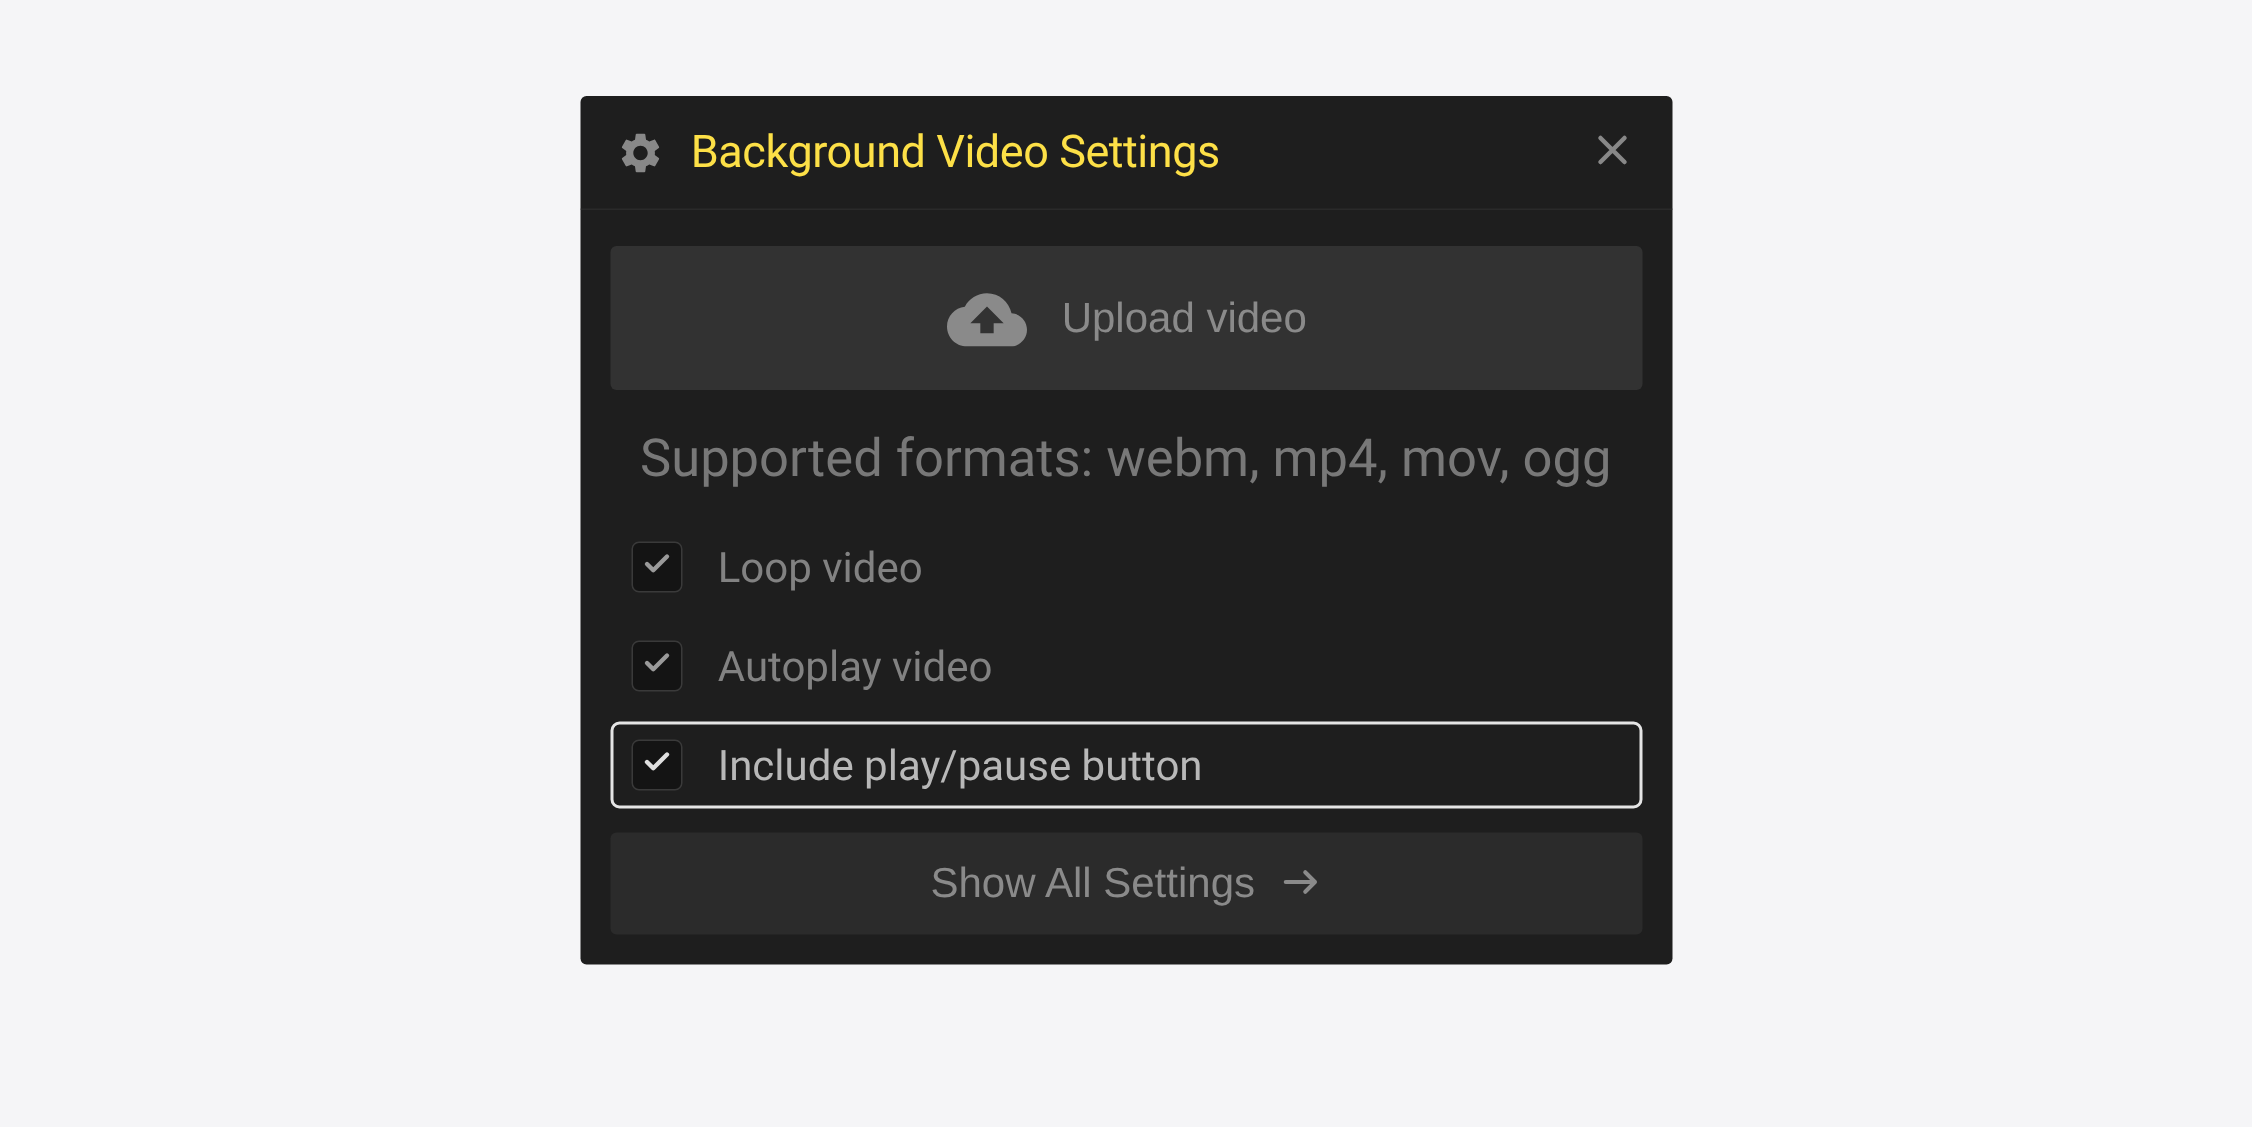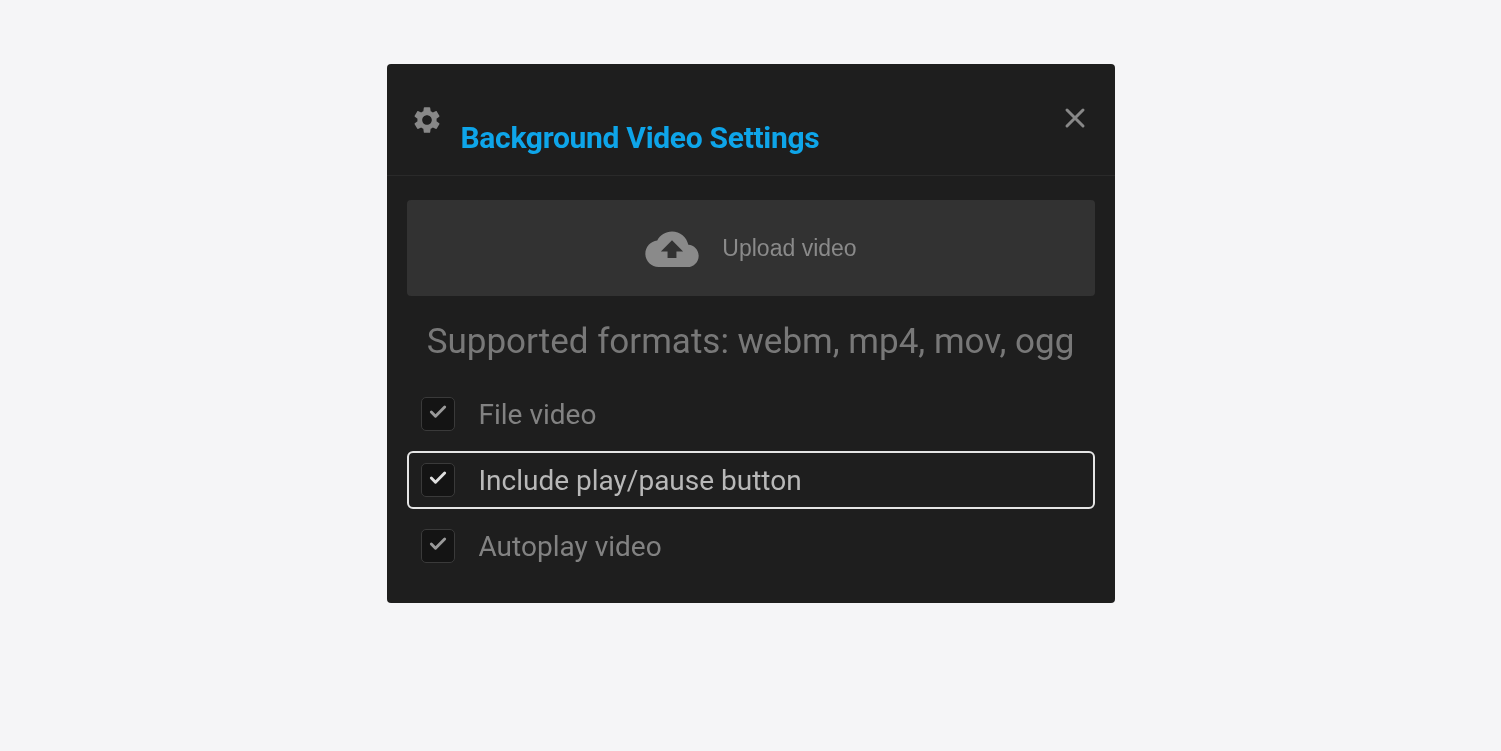--- a/index.html
+++ b/index.html
@@ -34,25 +34,24 @@
     }
     
     .gear-icon-wrap {
       margin-right: 18px;
       display: flex;
       align-items: center;
     }
     
     .panel-title {
       flex: 1;
-      color: #0ea5e9;
+      color: #fde047;
       font-size: 30px;
-      font-weight: 700;
+      font-weight: 400;
       letter-spacing: -0.3px;
-      margin-top: 36px;
     }
     
     .close-btn {
       width: 32px;
       height: 32px;
       display: flex;
       align-items: center;
       justify-content: center;
       cursor: pointer;
     }
@@ -69,21 +68,21 @@
       border-radius: 4px;
       display: flex;
       align-items: center;
       justify-content: center;
       gap: 22px;
       cursor: pointer;
     }
     
     .upload-label {
       color: #8a8a8a;
-      font-size: 23px;
+      font-size: 28px;
       font-weight: 400;
     }
     
     .help-text {
       text-align: center;
       color: #787878;
       font-size: 35px;
       line-height: 1.35;
       margin-top: 22px;
       margin-bottom: 20px;
@@ -188,40 +187,48 @@
     </div>
 
     <div class="checkbox-row">
       <div class="checkbox">
         <span>
           <svg width="20" height="20" viewBox="0 0 24 24" fill="none">
             <path d="M4 12 L9 17 L20 6" stroke="#9a9a9a" stroke-width="3.5" stroke-linecap="round" stroke-linejoin="round"></path>
           </svg>
         </span>
       </div>
-      <span class="checkbox-label">File video</span>
+      <span class="checkbox-label">Loop video</span>
+    </div>
+
+    <div class="checkbox-row">
+      <div class="checkbox">
+        <span>
+          <svg width="20" height="20" viewBox="0 0 24 24" fill="none">
+            <path d="M4 12 L9 17 L20 6" stroke="#9a9a9a" stroke-width="3.5" stroke-linecap="round" stroke-linejoin="round"></path>
+          </svg>
+        </span>
+      </div>
+      <span class="checkbox-label">Autoplay video</span>
     </div>
 
     <div class="checkbox-row highlighted">
       <div class="checkbox">
         <span>
           <svg width="20" height="20" viewBox="0 0 24 24" fill="none">
             <path d="M4 12 L9 17 L20 6" stroke="#e0e0e0" stroke-width="3.5" stroke-linecap="round" stroke-linejoin="round"></path>
           </svg>
         </span>
       </div>
       <span class="checkbox-label">Include play/pause button</span>
     </div>
 
-    <div class="checkbox-row">
-      <div class="checkbox">
-        <span>
-          <svg width="20" height="20" viewBox="0 0 24 24" fill="none">
-            <path d="M4 12 L9 17 L20 6" stroke="#9a9a9a" stroke-width="3.5" stroke-linecap="round" stroke-linejoin="round"></path>
-          </svg>
-        </span>
-      </div>
-      <span class="checkbox-label">Autoplay video</span>
-    </div>
-
+    <button class="show-all-btn">
+      <span class="show-all-label">Show All Settings</span>
+      <span>
+        <svg width="26" height="20" viewBox="0 0 24 18" fill="none">
+          <path d="M2 9 L20 9 M14 3 L20 9 L14 15" stroke="#8a8a8a" stroke-width="2.5" stroke-linecap="round" stroke-linejoin="round"></path>
+        </svg>
+      </span>
+    </button>
 
   </div>
 </div>
 
 </body></html>

